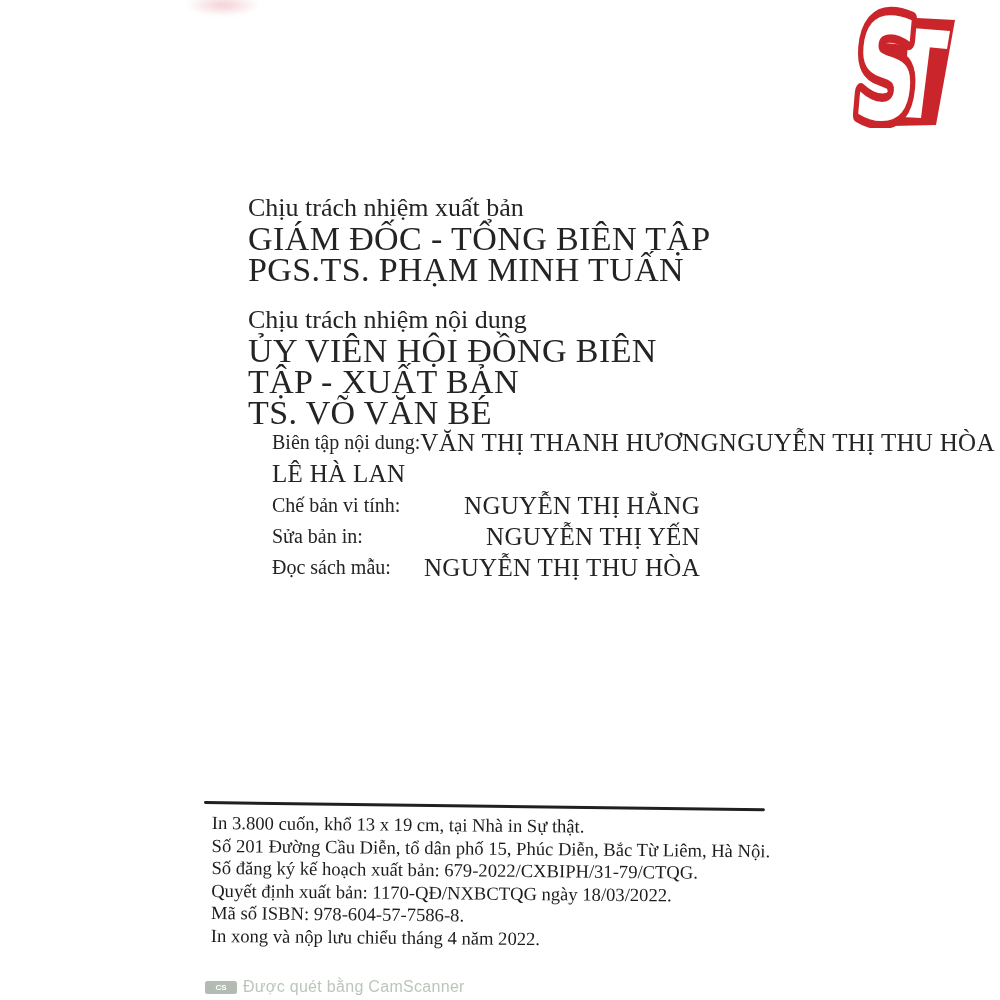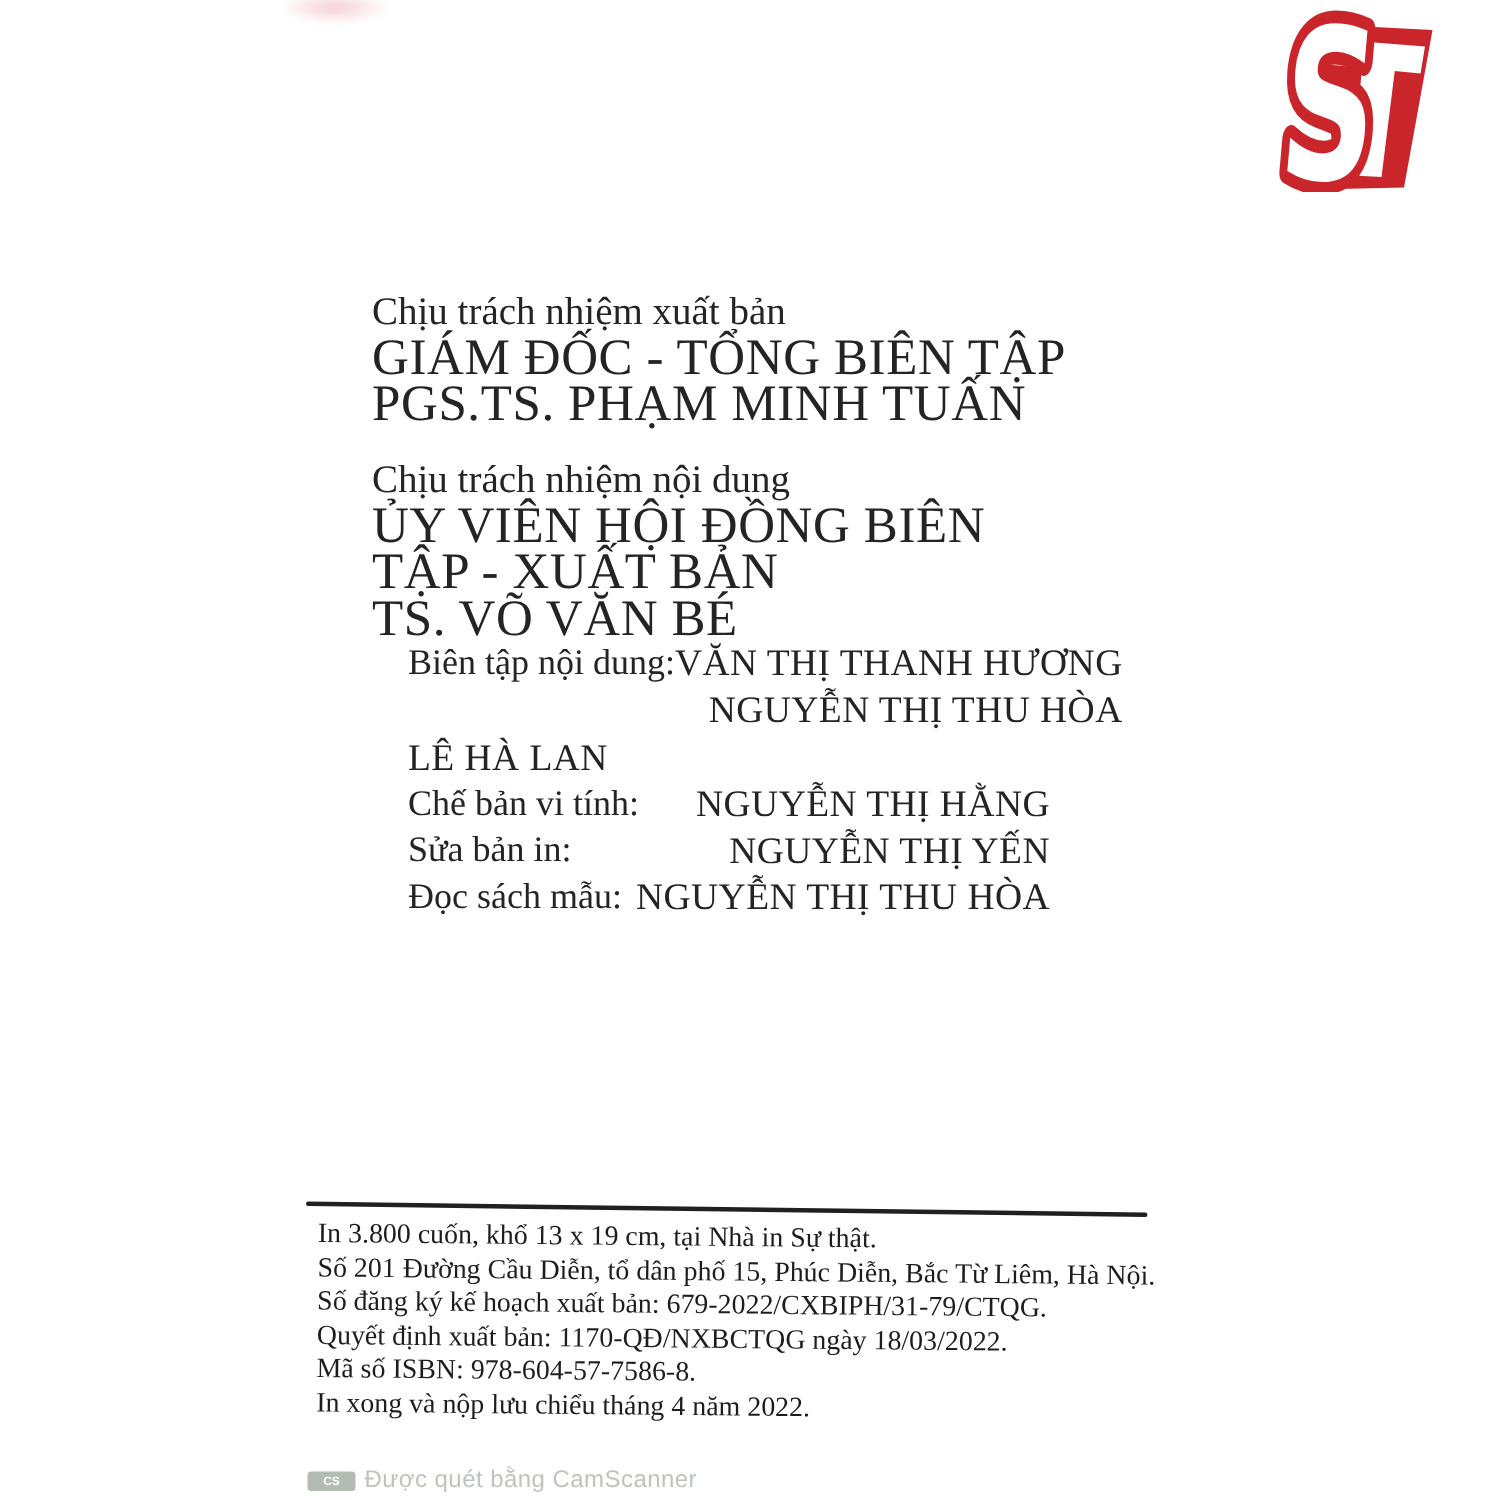--- a/index.html
+++ b/index.html
@@ -31,23 +31,23 @@
   .blk-nd { top:304px; }
   .bc-heading { font-size:26px; line-height:31px; }
   .bc-caps    { font-size:34px; line-height:31px; letter-spacing:0.4px; }
 
   
   .credits { position:absolute; left:272px; top:427px; width:428px; }
   .crow {
     display:flex; justify-content:space-between; align-items:flex-start;
     font-size:25px; line-height:31.3px;
   }
-  .clabel { font-size:24px; white-space:nowrap; }
+  .clabel { font-size:20px; white-space:nowrap; }
   .cnames {
-    display:flex; flex-direction:column; align-items:flex-end;
+    display:flex; flex-direction:row; align-items:flex-end;
     text-align:left; letter-spacing:0.3px; white-space:nowrap;
   }
 
   
   .rule {
     position:absolute; left:204px; top:801px; width:561px; height:3px;
     background:#202020; border-radius:2px;
     transform:rotate(0.75deg); transform-origin:left center;
   }
   .imprint {

